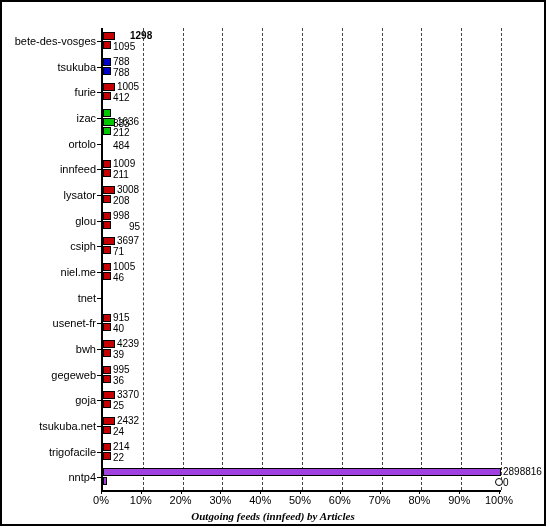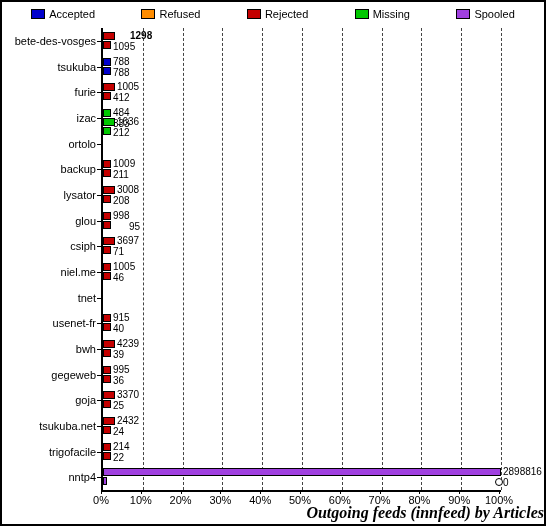--- a/index.html
+++ b/index.html
@@ -112,55 +112,33 @@
   .xtick-mark {
     position: absolute;
     top: 462px;
     height: 4px;
     border-left: 1px solid #000;
   }
   .xlabel {
     position: absolute;
     bottom: 2px;
     width: 100%;
-    text-align: right;
-    font-size: 16px;
+    text-align: center;
+    font-size: 11px;
     font-weight: bold;
     font-style: italic;
     font-family: "Times New Roman", serif;
     color: #000;
   }
 </style>
 </head>
 <body>
 
 <div class="frame">
 
-  <div class="legend">
-    <div class="legend-item">
-      <span class="swatch" style="background:#0000cc"></span>
-      <span>Accepted</span>
-    </div>
-    <div class="legend-item">
-      <span class="swatch" style="background:#ff8c00"></span>
-      <span>Refused</span>
-    </div>
-    <div class="legend-item">
-      <span class="swatch" style="background:#c40000"></span>
-      <span>Rejected</span>
-    </div>
-    <div class="legend-item">
-      <span class="swatch" style="background:#00c800"></span>
-      <span>Missing</span>
-    </div>
-    <div class="legend-item">
-      <span class="swatch" style="background:#a040e0"></span>
-      <span>Spooled</span>
-    </div>
-  </div>
 
   <div class="plot-wrap">
     <div class="plot-area" id="plot">
         <div class="grid-line" style="left: 39.8px;"></div>
         <div class="grid-line" style="left: 79.6px;"></div>
         <div class="grid-line" style="left: 119.4px;"></div>
         <div class="grid-line" style="left: 159.2px;"></div>
         <div class="grid-line" style="left: 199px;"></div>
         <div class="grid-line" style="left: 238.8px;"></div>
         <div class="grid-line" style="left: 278.6px;"></div>
@@ -180,21 +158,21 @@
           <div class="val-label bottom" style="left: 9.96px;">788</div>
         </div>
         <div class="row" style="top: 51.3333px; height: 25.6667px;">
           <div class="bar top bar-red" style="width: 11.94px;"></div>
           <div class="val-label top" style="left: 13.94px;">1005</div>
           <div class="bar bottom bar-red" style="width: 7.96px;"></div>
           <div class="val-label bottom" style="left: 9.96px;">412</div>
         </div>
         <div class="row" style="top: 77px; height: 25.6667px;">
           <div class="bar top bar-green" style="width: 7.96px;"></div>
-          <div class="val-label top" style="left: 9.96px;">484</div>
+          <div class="val-label top" style="left: 9.96px; margin-top: 33px;">484</div>
           <div class="bar bottom bar-green" style="width: 7.96px;"></div>
           <div class="val-label bottom" style="left: 9.96px;">333</div>
         </div>
         <div class="row" style="top: 86px; height: 25.6667px;">
           <div class="bar top bar-green" style="width: 11.94px;"></div>
           <div class="val-label top" style="left: 13.94px;">1636</div>
           <div class="bar bottom bar-green" style="width: 7.96px;"></div>
           <div class="val-label bottom" style="left: 9.96px;">212</div>
         </div>
         <div class="row" style="top: 128.333px; height: 25.6667px;">
@@ -297,21 +275,21 @@
       <div class="ytick" style="top: 6.83333px;">bete-des-vosges</div>
       <div class="ytick-mark" style="top: 12.8333px;"></div>
       <div class="ytick" style="top: 32.5px;">tsukuba</div>
       <div class="ytick-mark" style="top: 38.5px;"></div>
       <div class="ytick" style="top: 58.1667px;">furie</div>
       <div class="ytick-mark" style="top: 64.1667px;"></div>
       <div class="ytick" style="top: 83.8333px;">izac</div>
       <div class="ytick-mark" style="top: 89.8333px;"></div>
       <div class="ytick" style="top: 109.5px;">ortolo</div>
       <div class="ytick-mark" style="top: 115.5px;"></div>
-      <div class="ytick" style="top: 135.167px;">backup</div>
+      <div class="ytick" style="top: 135.167px;">innfeed</div>
       <div class="ytick-mark" style="top: 141.167px;"></div>
       <div class="ytick" style="top: 160.833px;">lysator</div>
       <div class="ytick-mark" style="top: 166.833px;"></div>
       <div class="ytick" style="top: 186.5px;">glou</div>
       <div class="ytick-mark" style="top: 192.5px;"></div>
       <div class="ytick" style="top: 212.167px;">csiph</div>
       <div class="ytick-mark" style="top: 218.167px;"></div>
       <div class="ytick" style="top: 237.833px;">niel.me</div>
       <div class="ytick-mark" style="top: 243.833px;"></div>
       <div class="ytick" style="top: 263.5px;">tnet</div>

